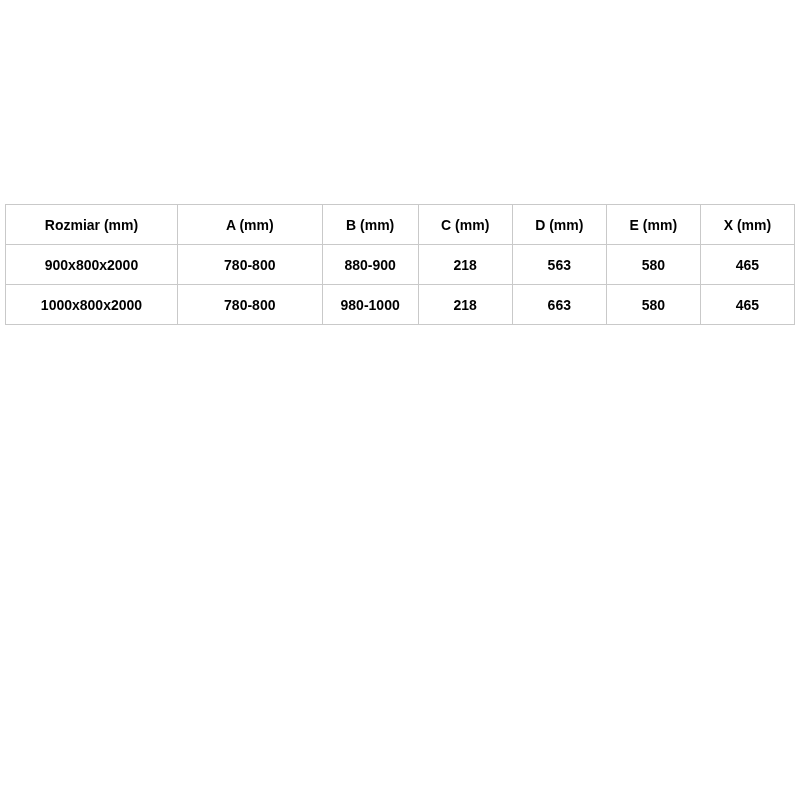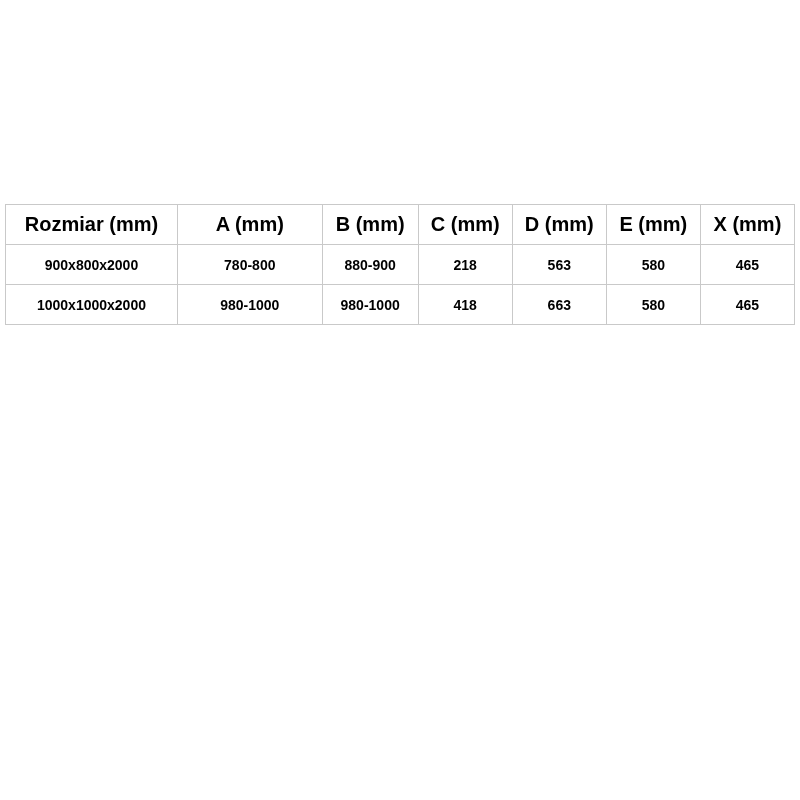--- a/index.html
+++ b/index.html
@@ -31,21 +31,21 @@
     text-align: center;
     vertical-align: middle;
     height: 39px;
     font-size: 14px;
     color: #000;
     padding: 0 2px;
     white-space: nowrap;
   }
   table.spec thead th {
     font-weight: bold;
-    font-size: 20px;
+    font-size: 14px;
   }
   table.spec tbody td {
     font-weight: bold;
     font-size: 14px;
   }
   
   col.c0 { width: 170px; }
   col.c1 { width: 143px; }
   col.c2 { width: 95px; }
   col.c3 { width: 93px; }
@@ -82,23 +82,23 @@
       <tr>
         <td>900x800x2000</td>
         <td>780-800</td>
         <td>880-900</td>
         <td>218</td>
         <td>563</td>
         <td>580</td>
         <td>465</td>
       </tr>
       <tr>
-        <td>1000x1000x2000</td>
+        <td>1000x800x2000</td>
+        <td>780-800</td>
         <td>980-1000</td>
-        <td>980-1000</td>
-        <td>418</td>
+        <td>218</td>
         <td>663</td>
         <td>580</td>
         <td>465</td>
       </tr>
     </tbody>
   </table>
 </div>
 
 </body></html>

